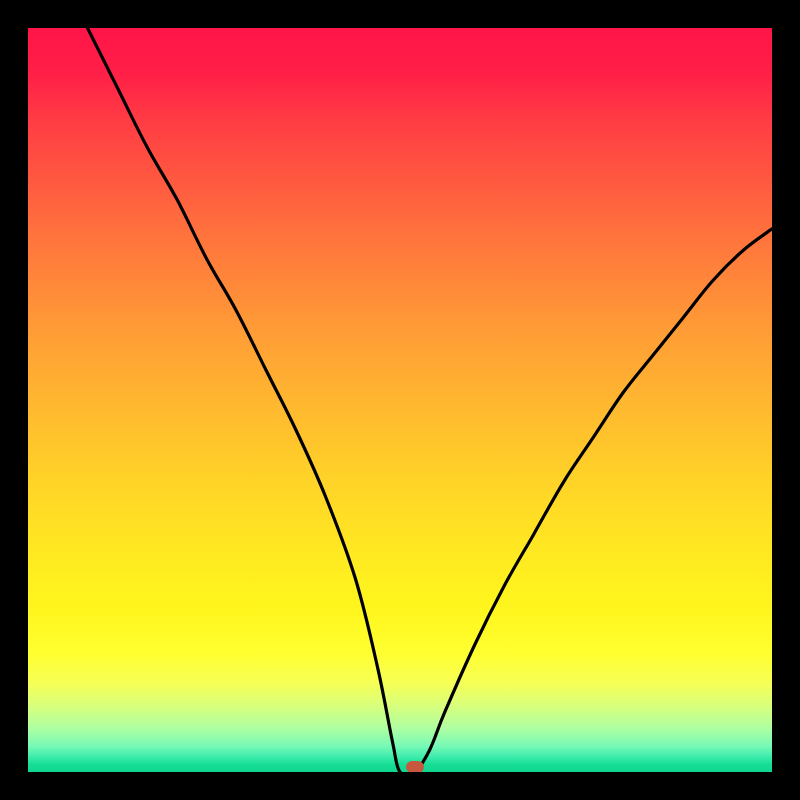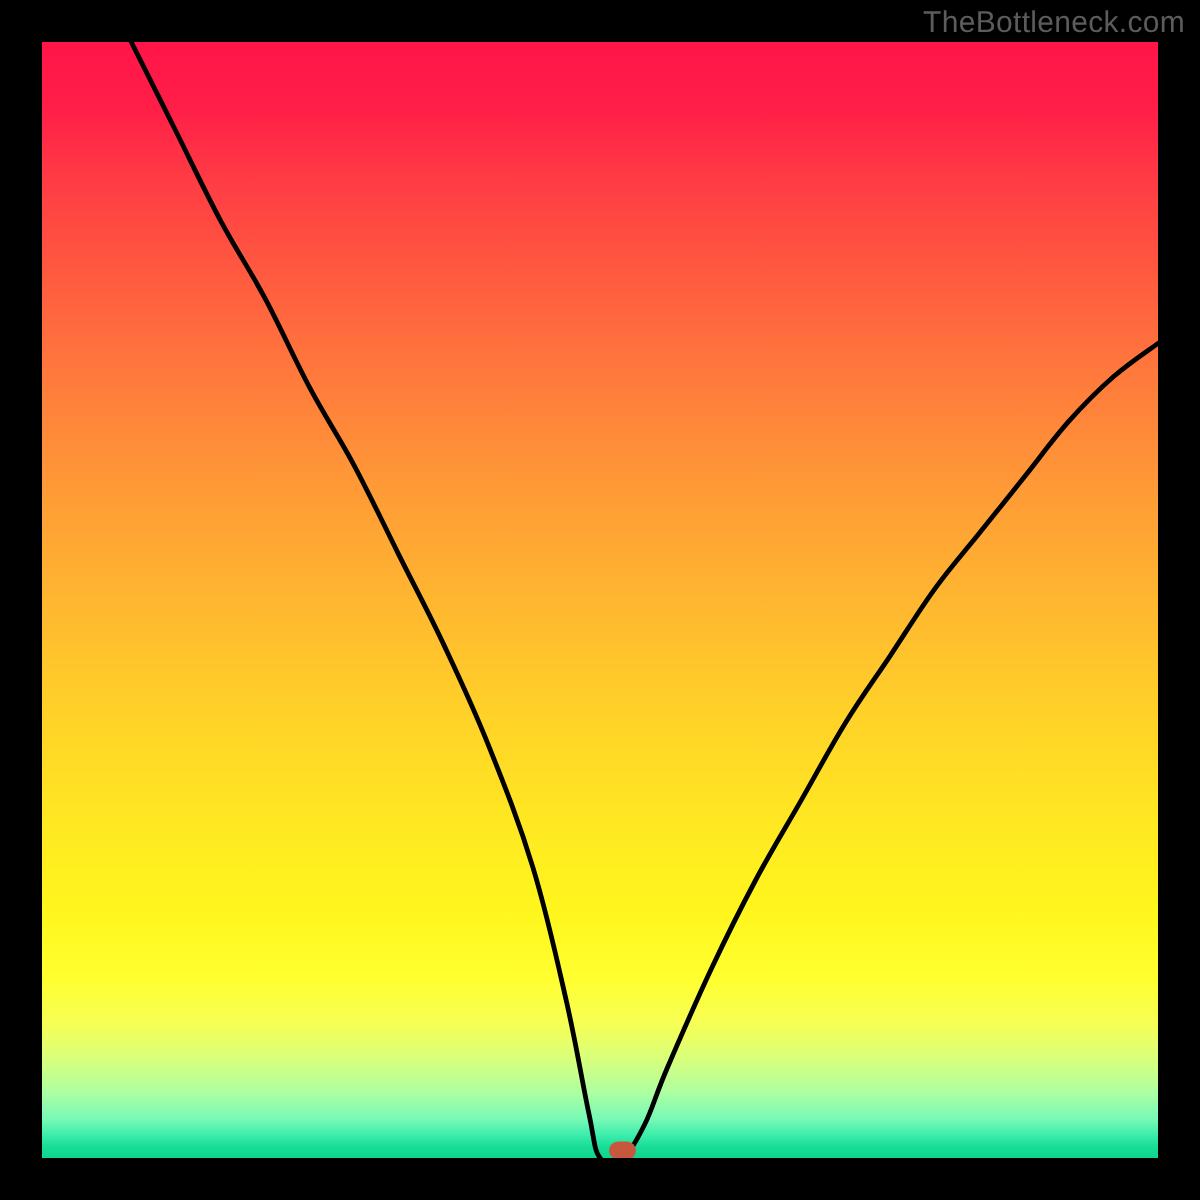--- a/index.html
+++ b/index.html
@@ -71,21 +71,20 @@
     font-size: 20px;
     font-weight: 500;
     letter-spacing: 0.2px;
   }
 </style>
 </head>
 <body>
 
 <div class="stage">
 
-  <div class="watermark">TheBottleneck.com</div>
 
   <div class="plot">
     <div class="gradient"></div>
 
     <svg class="curve" viewBox="0 0 744 744" preserveAspectRatio="none">
       <path id="curve-path" d="M 59.52 0.00 C 64.88 10.71, 78.57 38.09, 89.28 59.52 C 99.99 80.95, 108.33 98.95, 119.04 119.04 C 129.75 139.13, 138.09 151.03, 148.80 171.12 C 159.51 191.21, 167.85 210.55, 178.56 230.64 C 189.27 250.73, 197.61 262.63, 208.32 282.72 C 219.03 302.81, 227.37 320.81, 238.08 342.24 C 248.79 363.67, 257.13 378.99, 267.84 401.76 C 278.55 424.53, 286.89 441.94, 297.60 468.72 C 308.31 495.50, 317.99 519.76, 327.36 550.56 C 336.73 581.36, 342.98 610.38, 349.68 639.84 C 356.38 669.30, 360.54 695.49, 364.56 714.24 C 368.58 732.99, 367.98 738.64, 372.00 744.00 C 376.02 749.36, 381.52 748.02, 386.88 744.00 C 392.24 739.98, 396.40 732.39, 401.76 721.68 C 407.12 710.97, 408.60 703.23, 416.64 684.48 C 424.68 665.73, 435.69 640.29, 446.40 617.52 C 457.11 594.75, 465.45 578.09, 476.16 558.00 C 486.87 537.91, 495.21 524.67, 505.92 505.92 C 516.63 487.17, 524.97 471.25, 535.68 453.84 C 546.39 436.43, 554.73 425.27, 565.44 409.20 C 576.15 393.13, 584.49 379.29, 595.20 364.56 C 605.91 349.83, 614.25 340.75, 624.96 327.36 C 635.67 313.97, 644.01 303.55, 654.72 290.16 C 665.43 276.77, 673.77 265.01, 684.48 252.96 C 695.19 240.91, 703.53 232.57, 714.24 223.20 C 724.95 213.83, 738.64 204.90, 744.00 200.88" fill="none" stroke="#000" stroke-width="3.2" stroke-linecap="round" stroke-linejoin="round"></path>
     </svg>
 
     <div id="marker" class="marker" style="left: 386.88px; top: 738.792px;"></div>
   </div>

